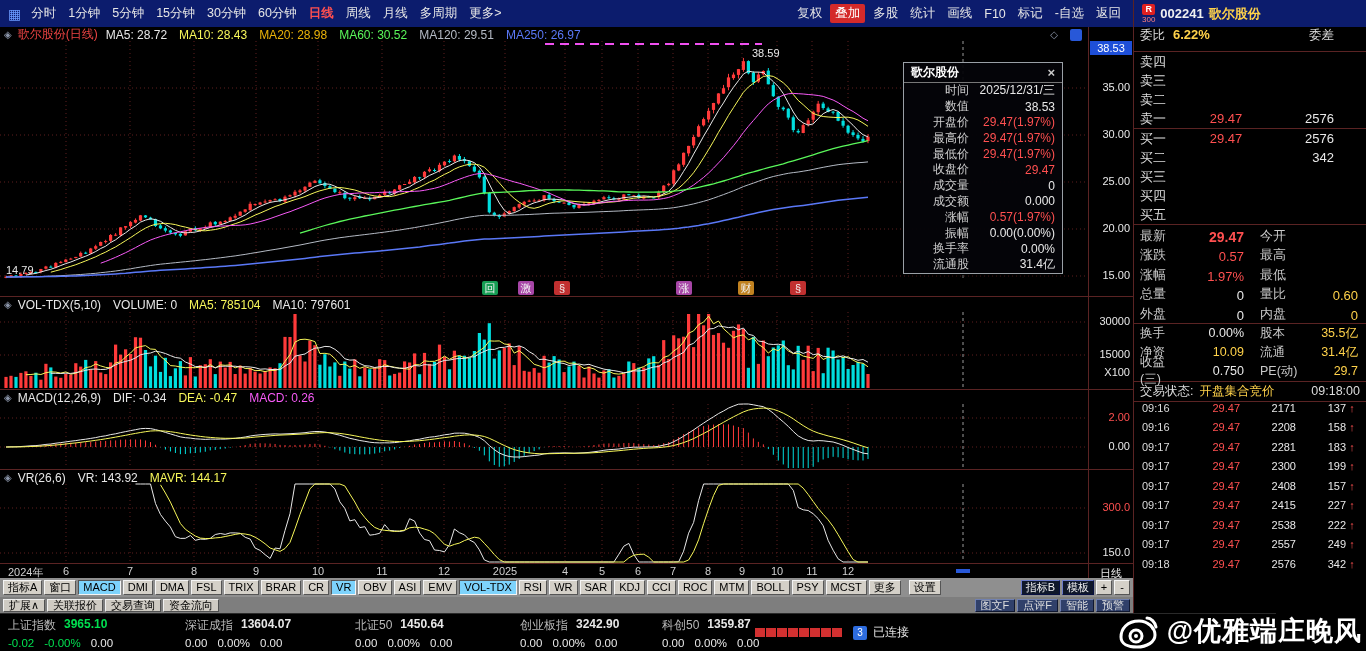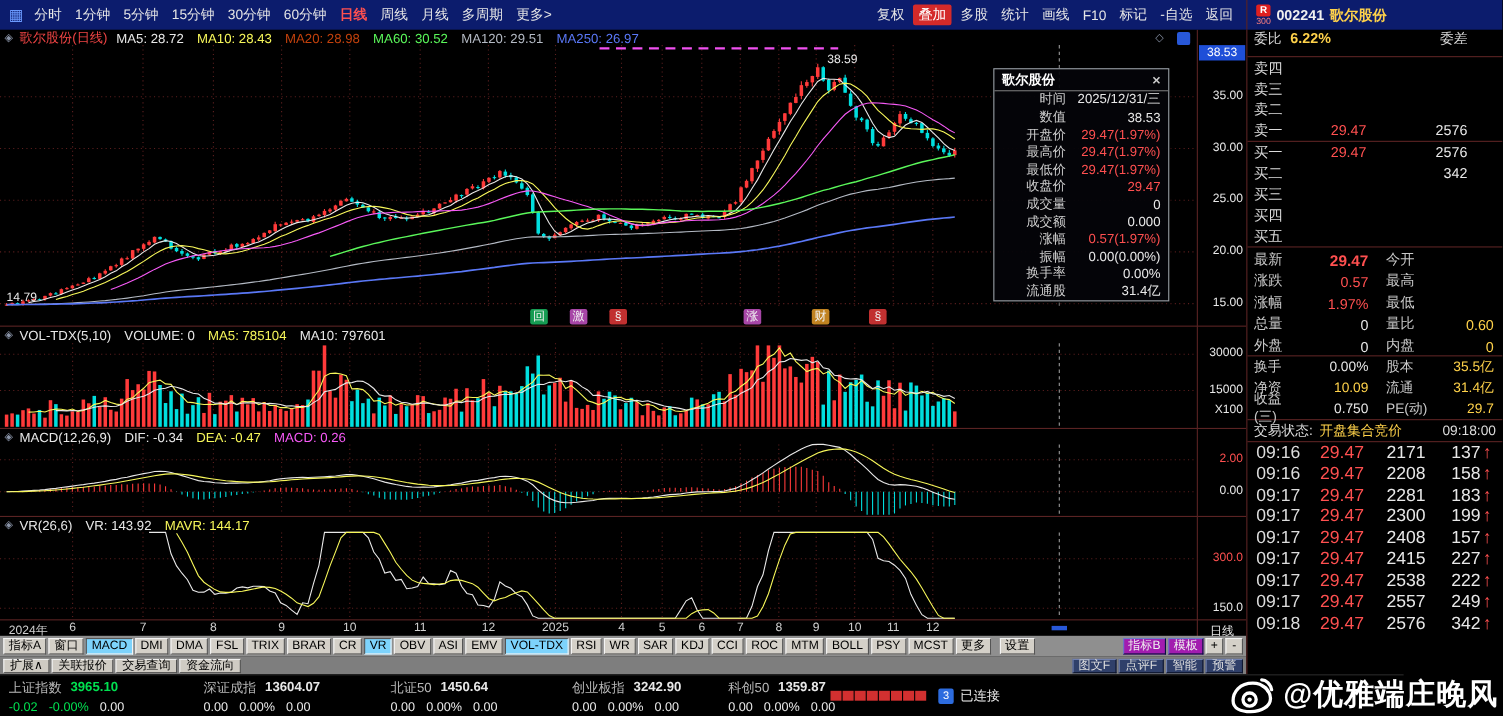--- a/index.html
+++ b/index.html
@@ -39,21 +39,21 @@
 .ax-top{position:absolute;left:1px;top:41px;width:42px;background:#1e4fd8;color:#fff;font-size:11px;text-align:center;padding:1px 0}
 .ax-period{position:absolute;left:0;top:566px;width:44px;text-align:center;color:#e8e8e8;font-size:11px}
 
 #xaxis-row{position:absolute;left:0;top:563px;width:1088px;height:15px;z-index:3}
 .x-label{position:absolute;top:2px;font-size:11px;color:#d0d0d0;white-space:nowrap}
 .x-marker{position:absolute;left:956px;top:6px;width:14px;height:4px;background:#2858d8}
 
 #tab-bar{position:absolute;left:0;top:578px;width:1133px;height:19px;background:#8f8f8f;display:flex;align-items:center;gap:2px;padding:0 3px;z-index:5}
 .tb-btn{background:#d4d0c8;border:1px solid;border-color:#f4f4f4 #555 #555 #f4f4f4;color:#000;font-size:11px;padding:0 4px;height:15px;line-height:13px;cursor:pointer;white-space:nowrap}
 .tb-btn.pressed{background:#7dd3fc;border-color:#555 #f4f4f4 #f4f4f4 #555}
-.tb-btn.dark{background:#a21caf;color:#eee;border-color:#6a7ac8 #081040 #081040 #6a7ac8}
+.tb-btn.dark{background:#0f172a;color:#eee;border-color:#6a7ac8 #081040 #081040 #6a7ac8}
 .tb-btn.mini{width:16px;text-align:center;padding:0}
 .tb-spacer{flex:1}
 
 #ext-bar{position:absolute;left:0;top:597px;width:1133px;height:16px;background:#7e7e7e;display:flex;align-items:center;gap:2px;padding:0 3px;z-index:5}
 .eb-btn{background:#cfcbc3;border:1px solid;border-color:#f0f0f0 #505050 #505050 #f0f0f0;color:#000;font-size:11px;padding:0 5px;height:13px;line-height:11px;cursor:pointer;white-space:nowrap}
 .eb-btn.dark2{background:#30406a;color:#ddd;border-color:#7080b0 #101830 #101830 #7080b0}
 
 #status-bar{position:absolute;left:0;top:613px;width:1276px;height:38px;background:#000;border-top:1px solid #2a2a2a;z-index:5}
 .idx-group{position:absolute;top:3px;cursor:pointer}
 .idx-l1{display:flex;gap:8px;font-size:12px}
@@ -78,21 +78,21 @@
 .stat-row{height:19.6px;display:flex;align-items:flex-end;padding:0 6px;font-size:13px}
 .st-l{width:40px;color:#c9c9c9}
 .st-v1{flex:1;text-align:right}
 .st-v1.big{font-size:14px;font-weight:bold}
 .st-l2{width:50px;padding-left:16px;color:#c9c9c9}
 .st-v2{flex:1;text-align:right;padding-right:2px}
 .fund-row{height:19px;display:flex;align-items:center;padding:0 6px;font-size:12.5px}
 .rp-status{height:20px;border-bottom:1px solid #5a2323;display:flex;align-items:center;padding:0 6px;gap:6px;font-size:12.5px;color:#dcdcdc}
 .ts-val{color:#ffd24a}
 .ts-time{margin-left:auto;color:#dcdcdc}
-.tick-row{height:19.5px;display:flex;align-items:center;padding:0 8px;font-size:16px}
+.tick-row{height:19.5px;display:flex;align-items:flex-start;padding:0 8px;font-size:11px}
 .tk-t{width:40px;color:#dcdcdc}
 .tk-p{flex:1;text-align:right;color:#ff5050}
 .tk-v{width:56px;text-align:right;color:#e8e8e8}
 .tk-c{width:50px;text-align:right;color:#e8e8e8}
 .tk-a{width:12px;text-align:center;color:#ff5050}
 
 #popup{position:absolute;left:903px;top:62px;width:160px;background:rgba(4,4,8,.94);border:1px solid #9aa0a6;z-index:30;box-shadow:2px 2px 6px rgba(0,0,0,.6)}
 .popup-title{height:20px;display:flex;align-items:center;padding:0 7px;border-bottom:1px solid #777;color:#fff;font-size:12px;font-weight:bold;cursor:move}
 .popup-close{margin-left:auto;color:#ccc;cursor:pointer;font-size:13px}
 .popup-row{display:flex;height:15.8px;align-items:center;font-size:12px;padding:0 7px}
@@ -145,21 +145,21 @@
       <span class="sname">歌尔股份</span>
     </div>
   </div>
 
   <div class="band" style="top:27px">
     <span class="dicon">◈</span>
     <span style="color:#ef4444;margin-right:8px">歌尔股份(日线)</span>
     <span class="parts" id="ma-labels">
         <span class="ma-label" style="color: rgb(232, 232, 232);">MA5: 28.72</span>
         <span class="ma-label" style="color: rgb(247, 247, 90);">MA10: 28.43</span>
-        <span class="ma-label" style="color: #c2410c;">MA20: 28.98</span>
+        <span class="ma-label" style="color: #eab308;">MA20: 28.98</span>
         <span class="ma-label" style="color: rgb(90, 247, 90);">MA60: 30.52</span>
         <span class="ma-label" style="color: rgb(180, 186, 196);">MA120: 29.51</span>
         <span class="ma-label" style="color: rgb(90, 120, 247);">MA250: 26.97</span>
       </span>
     <span class="ph-right">
       <span class="dicon">◇</span>
       <span class="bluechip"></span>
     </span>
   </div>
 

